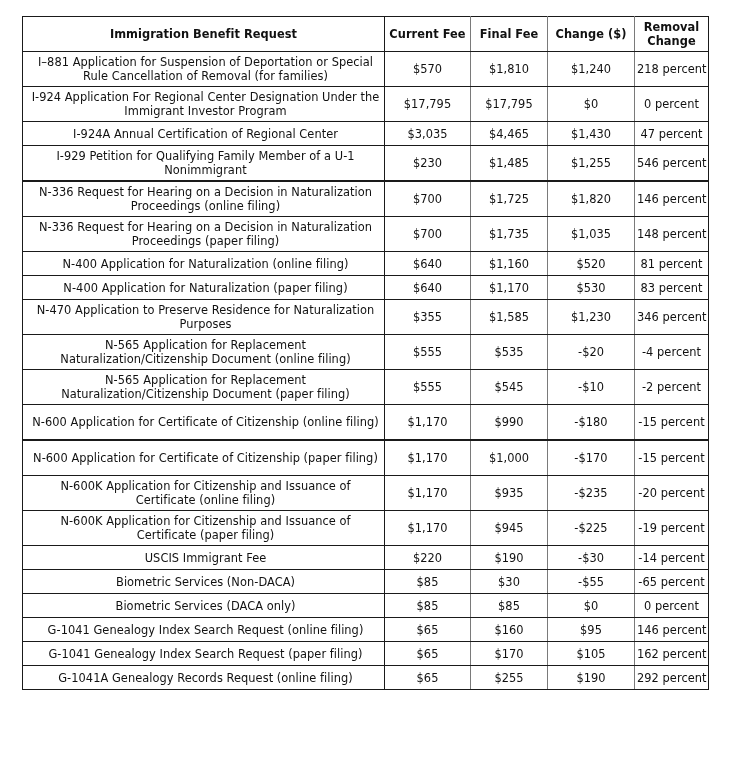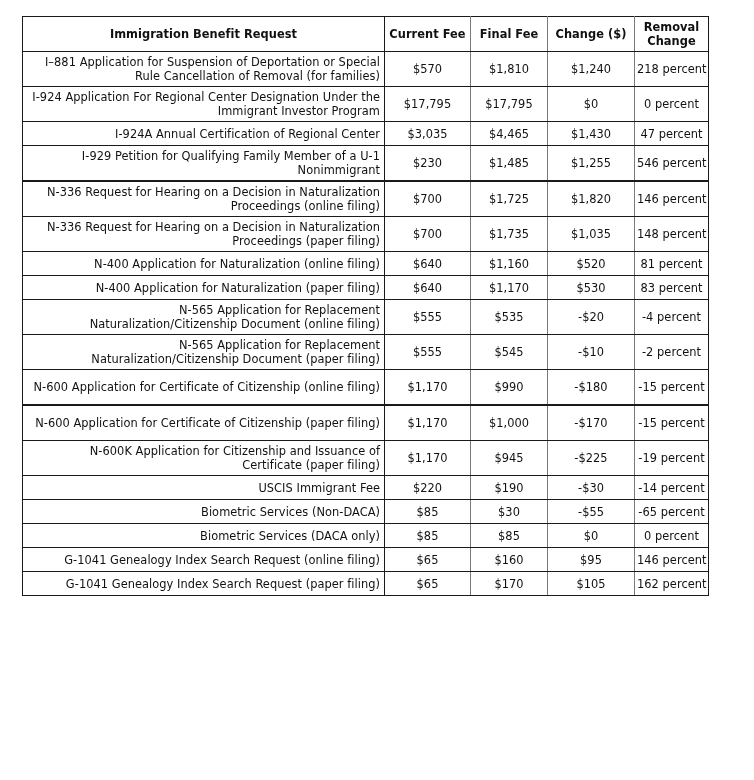--- a/index.html
+++ b/index.html
@@ -37,21 +37,21 @@
     letter-spacing: 0.05px;
   }
   table.fees th {
     font-weight: 600;
     font-size: 11.4px;
     height: 34px;
     text-align: center;
     padding: 0 4px;
   }
   table.fees td.name {
-    text-align: right;
+    text-align: center;
     padding-left: 8px;
     padding-right: 4px;
   }
   table.fees td.num {
     text-align: center;
     padding: 0 2px;
     white-space: nowrap;
   }
   table.fees td.c2, table.fees td.c3, table.fees td.c4,
   table.fees th.h2, table.fees th.h3, table.fees th.h4 {
@@ -133,20 +133,27 @@
         <td class="num c5">81 percent</td>
       </tr>
       <tr class="single">
         <td class="name c1">N-400 Application for Naturalization (paper filing)</td>
         <td class="num c2">$640</td>
         <td class="num c3">$1,170</td>
         <td class="num c4">$530</td>
         <td class="num c5">83 percent</td>
       </tr>
       <tr class="double">
+        <td class="name c1">N-470 Application to Preserve Residence for Naturalization Purposes</td>
+        <td class="num c2">$355</td>
+        <td class="num c3">$1,585</td>
+        <td class="num c4">$1,230</td>
+        <td class="num c5">346 percent</td>
+      </tr>
+      <tr class="double">
         <td class="name c1">N-565 Application for Replacement Naturalization/Citizenship Document (online filing)</td>
         <td class="num c2">$555</td>
         <td class="num c3">$535</td>
         <td class="num c4">-$20</td>
         <td class="num c5">-4 percent</td>
       </tr>
       <tr class="double">
         <td class="name c1">N-565 Application for Replacement Naturalization/Citizenship Document (paper filing)</td>
         <td class="num c2">$555</td>
         <td class="num c3">$545</td>
@@ -161,20 +168,27 @@
         <td class="num c5">-15 percent</td>
       </tr>
       <tr class="double thick">
         <td class="name c1">N-600 Application for Certificate of Citizenship (paper filing)</td>
         <td class="num c2">$1,170</td>
         <td class="num c3">$1,000</td>
         <td class="num c4">-$170</td>
         <td class="num c5">-15 percent</td>
       </tr>
       <tr class="double">
+        <td class="name c1">N-600K Application for Citizenship and Issuance of Certificate (online filing)</td>
+        <td class="num c2">$1,170</td>
+        <td class="num c3">$935</td>
+        <td class="num c4">-$235</td>
+        <td class="num c5">-20 percent</td>
+      </tr>
+      <tr class="double">
         <td class="name c1">N-600K Application for Citizenship and Issuance of Certificate (paper filing)</td>
         <td class="num c2">$1,170</td>
         <td class="num c3">$945</td>
         <td class="num c4">-$225</td>
         <td class="num c5">-19 percent</td>
       </tr>
       <tr class="single">
         <td class="name c1">USCIS Immigrant Fee</td>
         <td class="num c2">$220</td>
         <td class="num c3">$190</td>
@@ -202,14 +216,21 @@
         <td class="num c4">$95</td>
         <td class="num c5">146 percent</td>
       </tr>
       <tr class="single">
         <td class="name c1">G-1041 Genealogy Index Search Request (paper filing)</td>
         <td class="num c2">$65</td>
         <td class="num c3">$170</td>
         <td class="num c4">$105</td>
         <td class="num c5">162 percent</td>
       </tr>
+      <tr class="single">
+        <td class="name c1">G-1041A Genealogy Records Request (online filing)</td>
+        <td class="num c2">$65</td>
+        <td class="num c3">$255</td>
+        <td class="num c4">$190</td>
+        <td class="num c5">292 percent</td>
+      </tr>
     </tbody>
 </table>
 
 </body></html>

